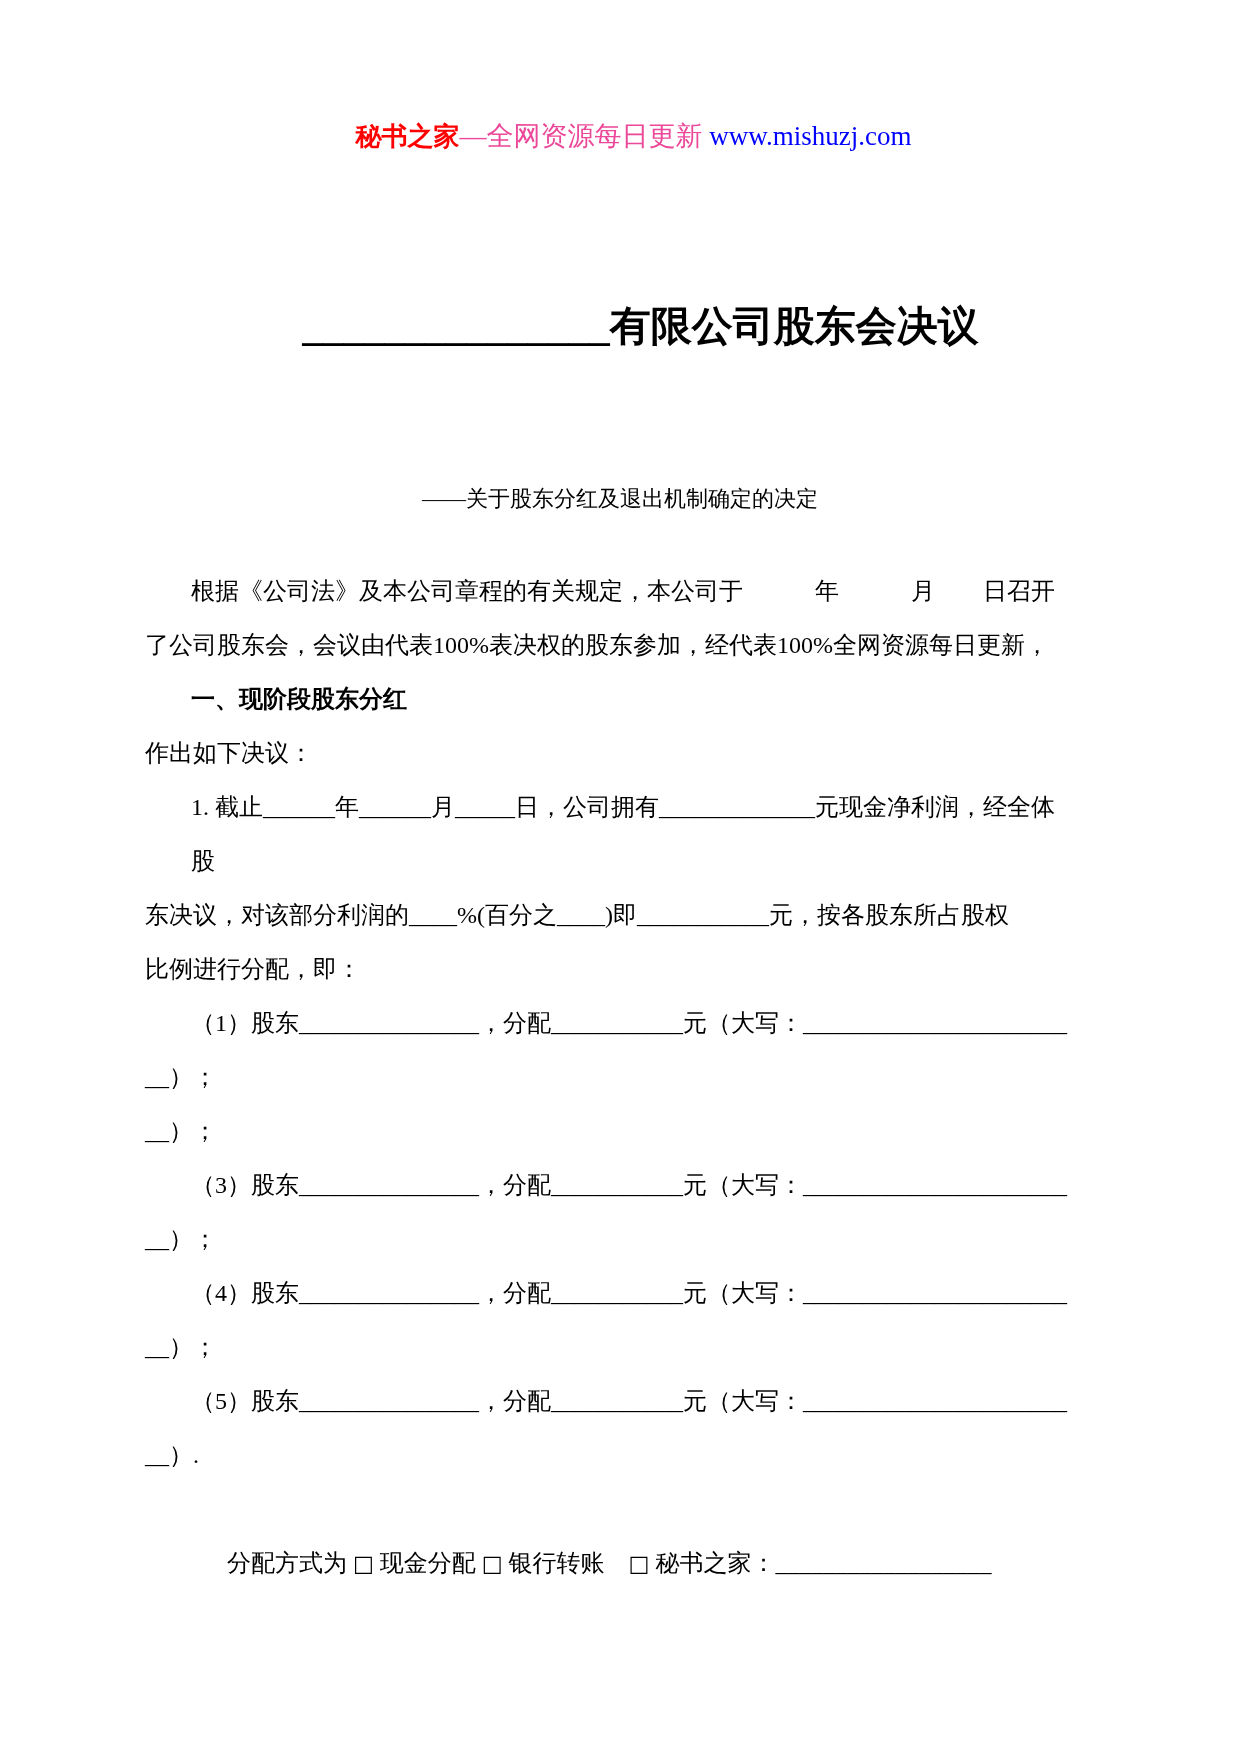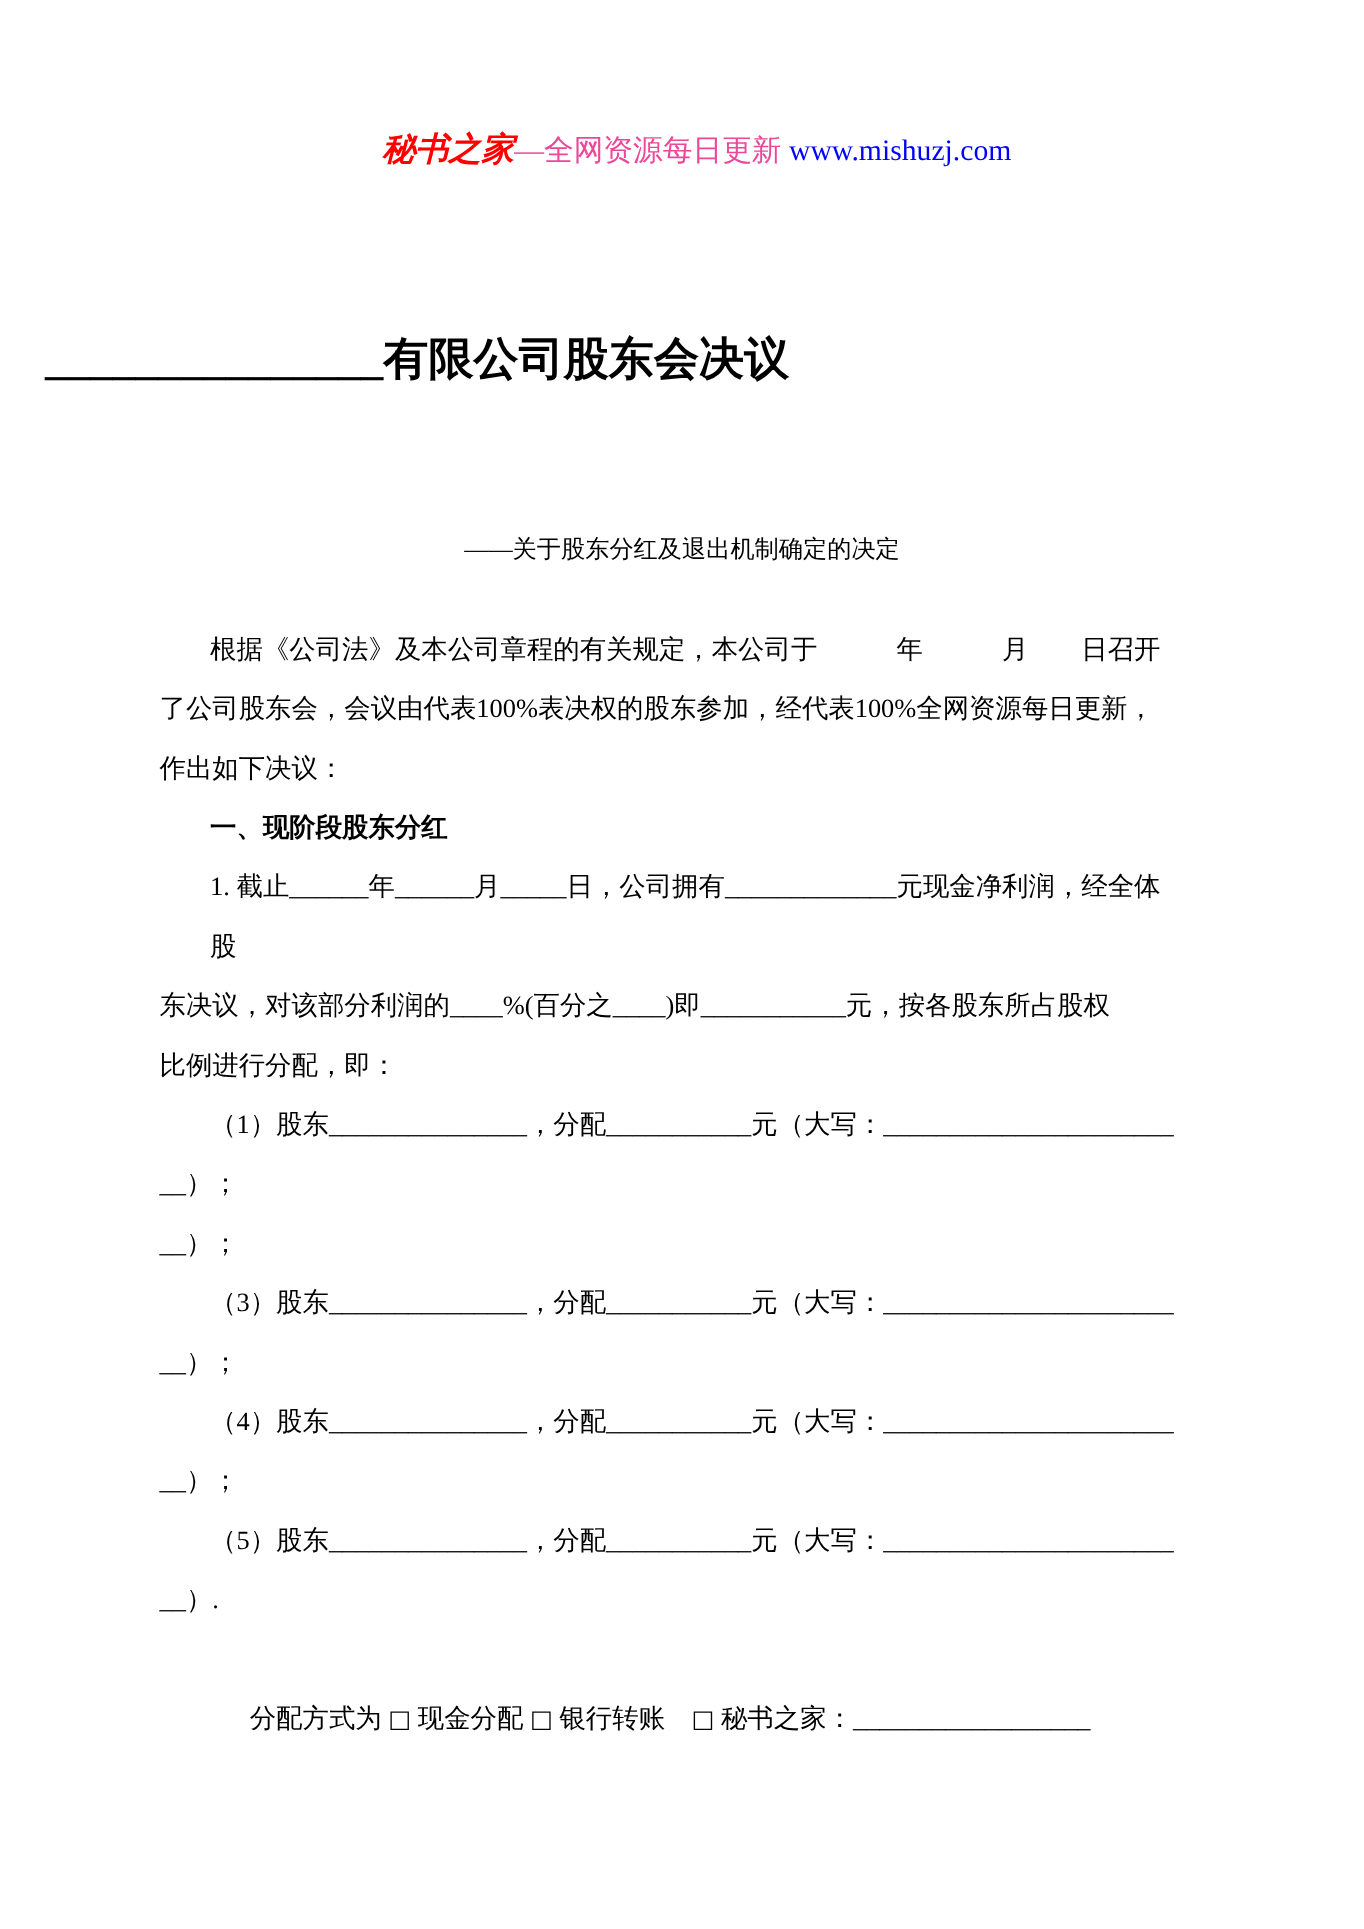--- a/index.html
+++ b/index.html
@@ -14,29 +14,28 @@
   .site-header{
     padding-top:82px;
     text-align:center;
     font-size:27px;
     line-height:36px;
     white-space:pre-wrap;
   }
   .brand{
     color:var(--brand-red,#ff0000);
     font-weight:700;
-    font-size:30px;
+    font-size:26px;
     font-family:"DejaVu Sans","Liberation Sans",sans-serif;
-    font-style:italic;
   }
   .tagline{color:#ec4899;}
   .site-url{color:var(--link-blue,#0000ff);cursor:pointer;}
   .doc-title{
     margin-top:46px;
-    text-align:left;
+    text-align:center;
     font-size:41px;
     font-weight:700;
     line-height:60px;
     white-space:pre-wrap;
   }
   .doc-subtitle{
     margin-top:68px;
     text-align:center;
     font-size:22px;
     white-space:pre-wrap;
@@ -67,22 +66,22 @@
 
   <div class="doc-title">
     <span class="title-blank">_______________</span><span class="title-text">有限公司股东会决议</span>
   </div>
 
   <div class="doc-subtitle">——关于股东分红及退出机制确定的决定</div>
 
   <div class="doc-body">
     <div class="line indent">根据《公司法》及本公司章程的有关规定，本公司于　　　年　　　月　　日召开</div>
     <div class="line">了公司股东会，会议由代表100%表决权的股东参加，经代表100%全网资源每日更新，</div>
+    <div class="line indent bold">一、现阶段股东分红</div>
     <div class="line">作出如下决议：</div>
-    <div class="line indent bold">一、现阶段股东分红</div>
     <div class="line indent">1. 截止______年______月_____日，公司拥有_____________元现金净利润，经全体</div>
     <div class="line indent">股</div>
     <div class="line">东决议，对该部分利润的____%(百分之____)即___________元，按各股东所占股权</div>
     <div class="line">比例进行分配，即：</div>
     <div class="line indent">（1）股东_______________，分配___________元（大写：______________________</div>
     <div class="line">__）；</div>
     <div class="line">__）；</div>
     <div class="line indent">（3）股东_______________，分配___________元（大写：______________________</div>
     <div class="line">__）；</div>
     <div class="line indent">（4）股东_______________，分配___________元（大写：______________________</div>

